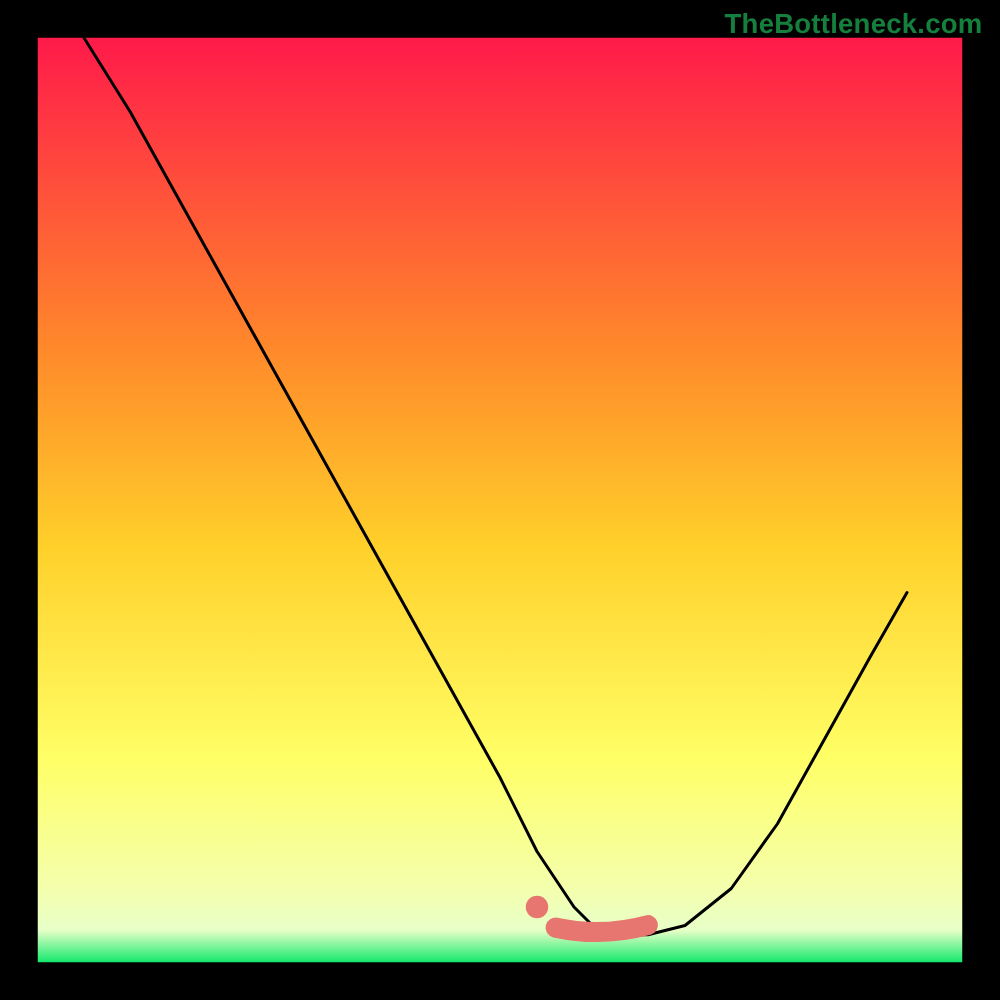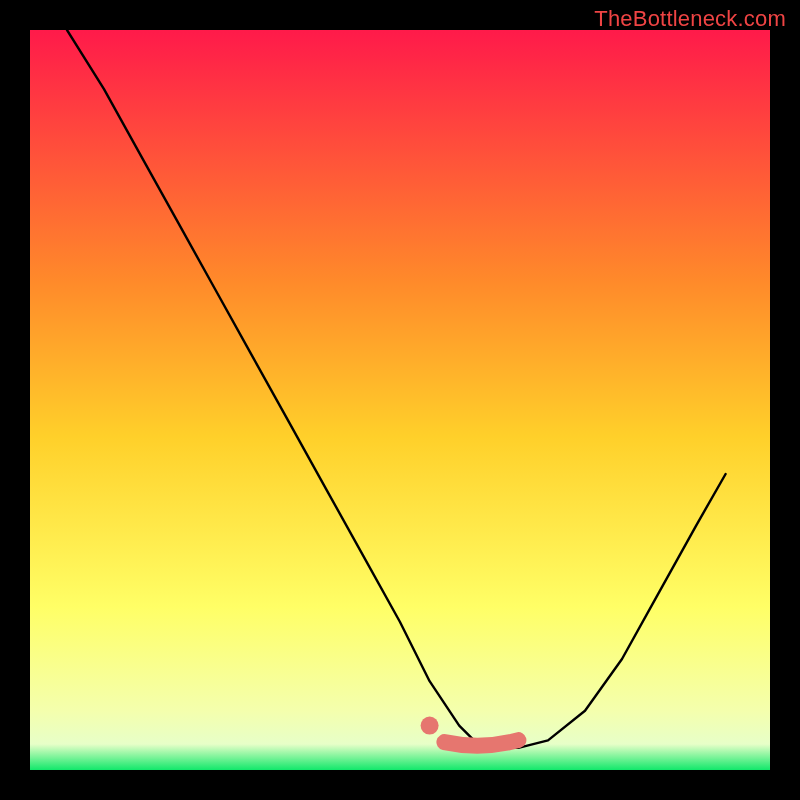--- a/index.html
+++ b/index.html
@@ -9,22 +9,22 @@
     width: 800px;
     height: 800px;
     background: #000;
   }
   .attribution {
     position: absolute;
     top: 6px;
     right: 14px;
     font-family: Arial, Helvetica, sans-serif;
     font-size: 22px;
-    font-weight: normal;
-    color: #ef4444;
+    font-weight: bold;
+    color: #15803d;
     letter-spacing: 0.2px;
   }
   .plot-frame {
     position: absolute;
     left: 30px;
     top: 30px;
     width: 740px;
     height: 740px;
     background: #000;
   }

